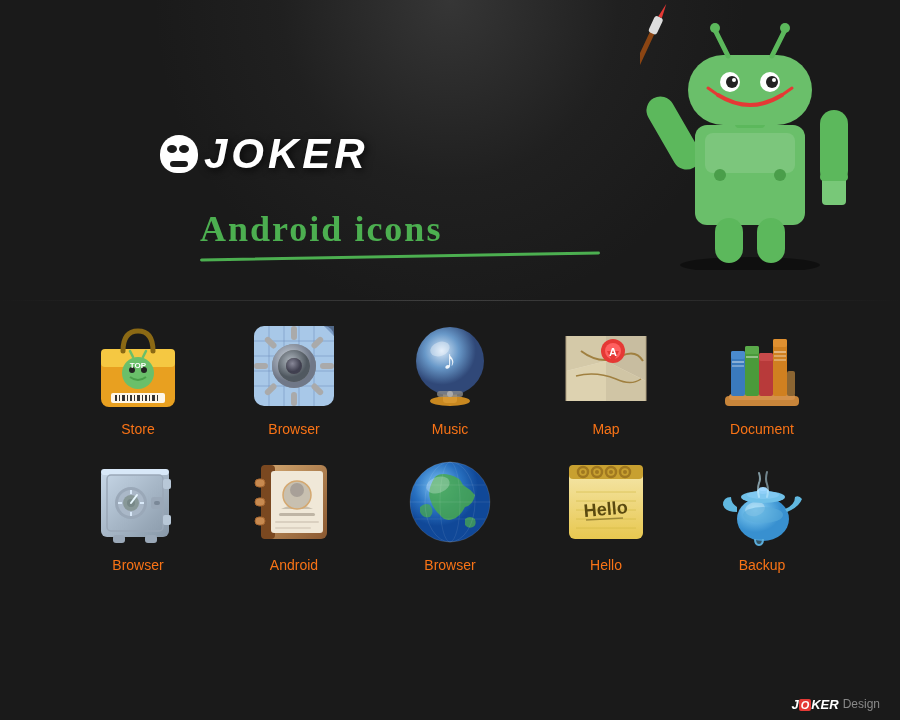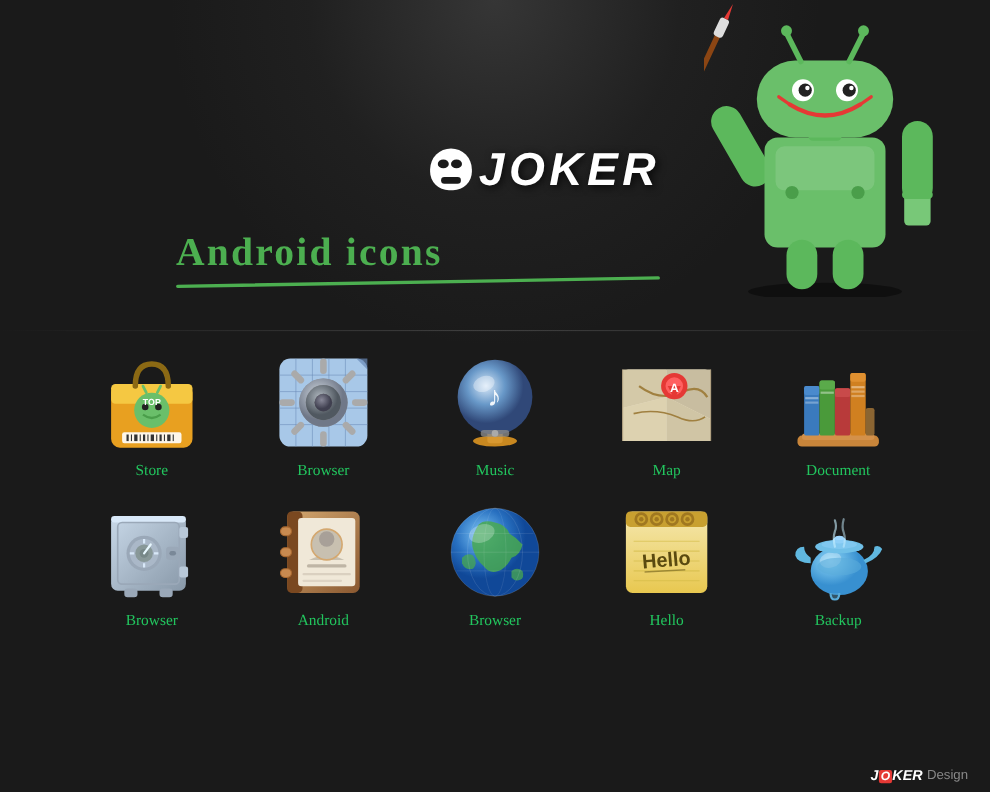--- a/index.html
+++ b/index.html
@@ -44,21 +44,20 @@
       color: white;
       font-size: 42px;
       font-weight: 900;
       letter-spacing: 4px;
       font-style: italic;
       text-shadow: 2px 2px 8px rgba(0,0,0,0.8);
       display: flex;
       align-items: center;
       gap: 6px;
       margin-bottom: 30px;
-      justify-content: flex-end;
     }
 
     .joker-skull {
       width: 38px;
       height: 38px;
       background: white;
       border-radius: 50% 50% 45% 45%;
       display: inline-flex;
       align-items: center;
       justify-content: center;
@@ -89,20 +88,21 @@
       left: 10px;
     }
 
     .android-icons-text {
       font-family: 'Segoe Script', 'Comic Sans MS', cursive;
       color: #4caf50;
       font-size: 36px;
       font-weight: bold;
       letter-spacing: 2px;
       position: relative;
+      margin-left: 40px;
     }
 
     .android-icons-text::after {
       content: '';
       position: absolute;
       bottom: -8px;
       left: 0;
       width: 100%;
       height: 3px;
       background: #4caf50;
@@ -159,25 +159,24 @@
       width: 90px;
       height: 90px;
       margin-bottom: 10px;
       display: flex;
       align-items: center;
       justify-content: center;
       position: relative;
     }
 
     .icon-label {
-      color: #22c55e;
+      color: #f97316;
       font-size: 14px;
       text-align: center;
       font-weight: normal;
-      font-family: Liberation Serif, serif;
     }
 
     
     .footer {
       position: absolute;
       bottom: 8px;
       right: 20px;
       color: #888;
       font-size: 12px;
       display: flex;

